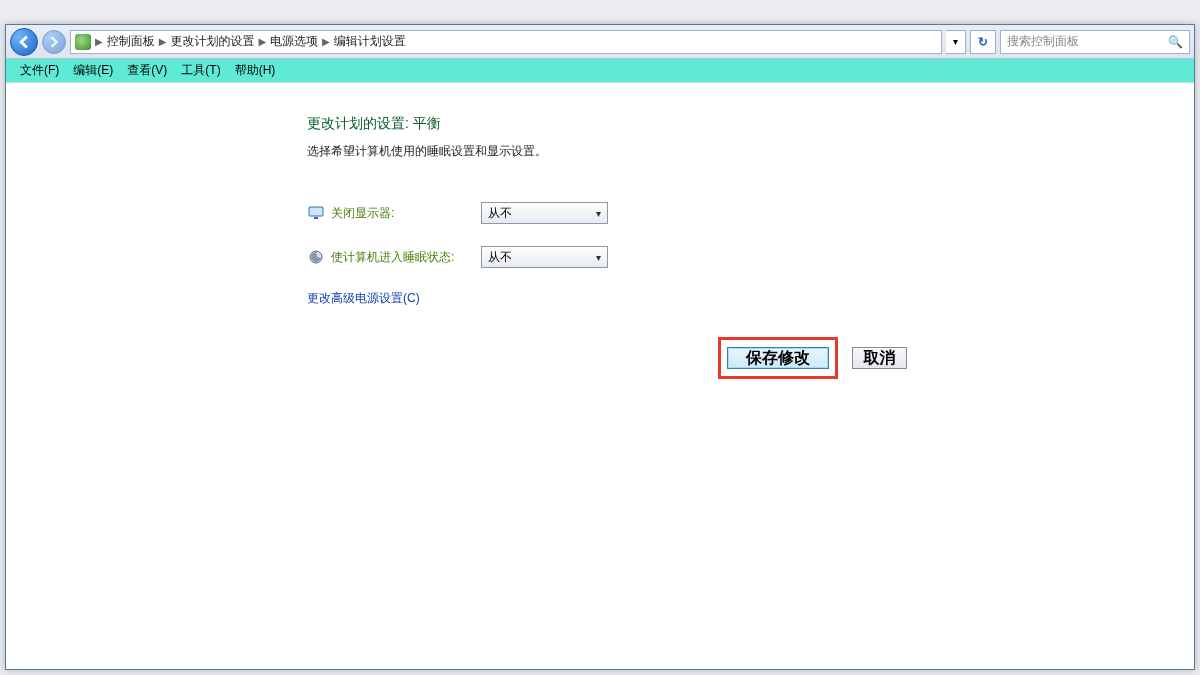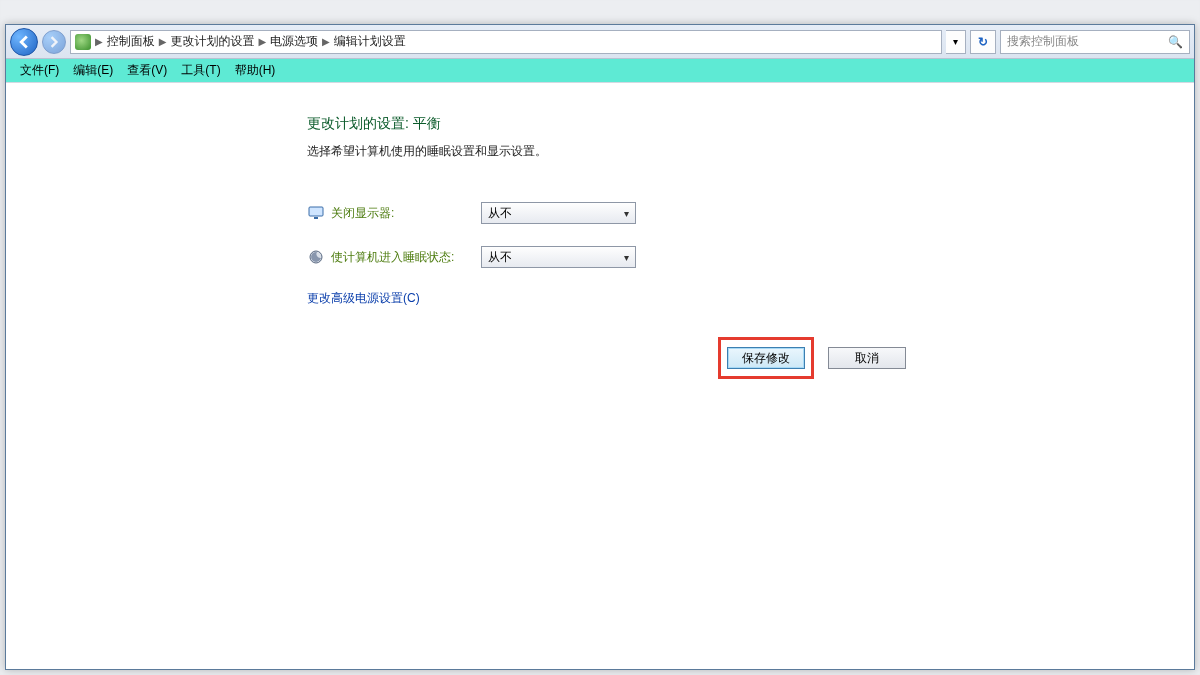--- a/index.html
+++ b/index.html
@@ -30,27 +30,27 @@
 
   
   .content { position:absolute; top:60px; left:1px; right:1px; bottom:1px; background:#fff; padding-top:30px; }
   .inner { margin-left:300px; width:600px; }
   h1.title { font-size:14px; font-weight:400; color:#0a5a2a; margin:0 0 10px 0; }
   .subtitle { font-size:12px; color:#222; margin-bottom:42px; }
 
   .row { display:flex; align-items:center; margin-bottom:22px; }
   .row .icon { width:18px; height:18px; margin-right:6px; display:flex; align-items:center; justify-content:center; }
   .row .label { width:150px; font-size:12px; color:#4d7c0f; }
-  .dropdown { width:155px; height:22px; border:1px solid #8e97a6; background:linear-gradient(#fefefe,#e7eaf0); display:flex; align-items:center; padding:0 6px; font-size:12px; position:relative; }
+  .dropdown { width:127px; height:22px; border:1px solid #8e97a6; background:linear-gradient(#fefefe,#e7eaf0); display:flex; align-items:center; padding:0 6px; font-size:12px; position:relative; }
   .dropdown:after { content:"▾"; position:absolute; right:6px; color:#333; font-size:10px; }
 
   .link { color:#0a3eab; font-size:12px; margin:8px 0 12px 0; display:block; }
 
   .buttons { margin-top:30px; margin-left:420px; display:flex; gap:14px; align-items:center; }
-  .btn { width:78px; height:22px; border:1px solid #848a95; background:linear-gradient(#f7f8fa,#e3e6ec); font-size:12px; display:flex; align-items:center; justify-content:center; }
+  .btn { width:102px; height:22px; border:1px solid #848a95; background:linear-gradient(#f7f8fa,#e3e6ec); font-size:16px; display:flex; align-items:center; justify-content:center;font-weight:bold; }
   .btn.primary { border:1px solid #3c7fb1; box-shadow:inset 0 0 0 1px #a7d9f5; background:linear-gradient(#eaf6fd,#cde8f6); }
   .highlight-box { border:3px solid #e53b2e; padding:7px 6px; margin-left:-9px; }
 
   .icon-monitor svg, .icon-moon svg { width:16px; height:16px; }
 </style>
 </head>
 <body>
 
 <div class="screen">
   <div class="bg-blur"></div>

